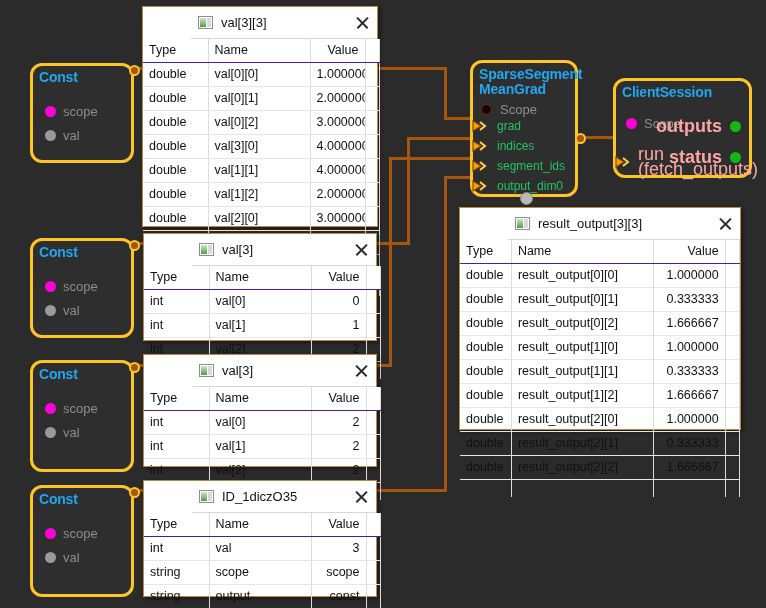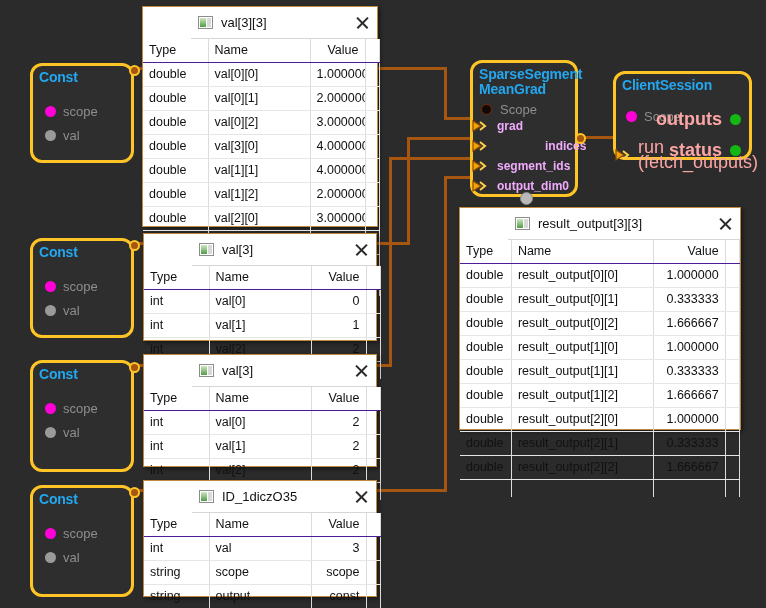--- a/index.html
+++ b/index.html
@@ -55,21 +55,21 @@
   }
   .dot-magenta { background: #ff00d8; }
   .dot-grey    { background: #9a9a9a; }
   .dot-black   { background: #120808; border: 1px solid #7a2a00; width: 9px; height: 9px;}
   .dot-green   { background: #14b814; }
   .port-label {
     color: #8e8e8e;
     font-size: 13px;
     margin-left: 7px;
   }
-  .port-label.bold-white { color: #f0abfc; font-weight: bold; font-size: 12px; }
+  .port-label.bold-white { color: #22c55e; font-weight: normal; font-size: 12px; }
   .port-label.green { color: #fca5a5; font-size: 18px; font-weight: normal; }
 
   
   .in-arrow {
     position: absolute;
     width: 15px;
     height: 14px;
     left: -9px;
   }
   .out-knob {
@@ -268,21 +268,21 @@
 
     <div class="port-row" style="left:8px; top:56px;">
       <span class="in-arrow">
         <svg width="15" height="14" viewBox="0 0 15 14">
             <path d="M1 2 L9 7 L1 12 Z" fill="#f2a30a" stroke="#8a4a00" stroke-width="1.2"></path>
             <path d="M8 3 L13 7 L8 11" fill="none" stroke="#ffd24d" stroke-width="2"></path>
           </svg>
       </span>
       <span class="port-label bold-white" style="margin-left:16px;">grad</span>
     </div>
-    <div class="port-row" style="left:8px; top:76px;padding-left:48px;">
+    <div class="port-row" style="left:8px; top:76px;">
       <span class="in-arrow">
         <svg width="15" height="14" viewBox="0 0 15 14">
             <path d="M1 2 L9 7 L1 12 Z" fill="#f2a30a" stroke="#8a4a00" stroke-width="1.2"></path>
             <path d="M8 3 L13 7 L8 11" fill="none" stroke="#ffd24d" stroke-width="2"></path>
           </svg>
       </span>
       <span class="port-label bold-white" style="margin-left:16px;">indices</span>
     </div>
     <div class="port-row" style="left:8px; top:96px;">
       <span class="in-arrow">
@@ -300,21 +300,21 @@
             <path d="M8 3 L13 7 L8 11" fill="none" stroke="#ffd24d" stroke-width="2"></path>
           </svg>
       </span>
       <span class="port-label bold-white" style="margin-left:16px;">output_dim0</span>
     </div>
 
     <div class="out-knob" style="left:102px; top:70px;"></div>
     <div class="bottom-knob" style="left:47px; top:129px;"></div>
   </div>
 
-  <div class="node" style="left:613px; top:71px; width:139px; height:89px;">
+  <div class="node" style="left:613px; top:78px; width:139px; height:100px;">
     <div class="node-title">ClientSession</div>
     <div class="port-row" style="left:10px; top:35px;">
       <span class="dot dot-magenta"></span>
       <span class="port-label">Scope</span>
     </div>
     <div class="port-row" style="right:8px; top:35px;">
       <span class="port-label green" style="margin-left:0; margin-right:8px; font-weight:bold;">outputs</span>
       <span class="dot dot-green"></span>
     </div>
     <div class="port-row" style="right:8px; top:66px;">

